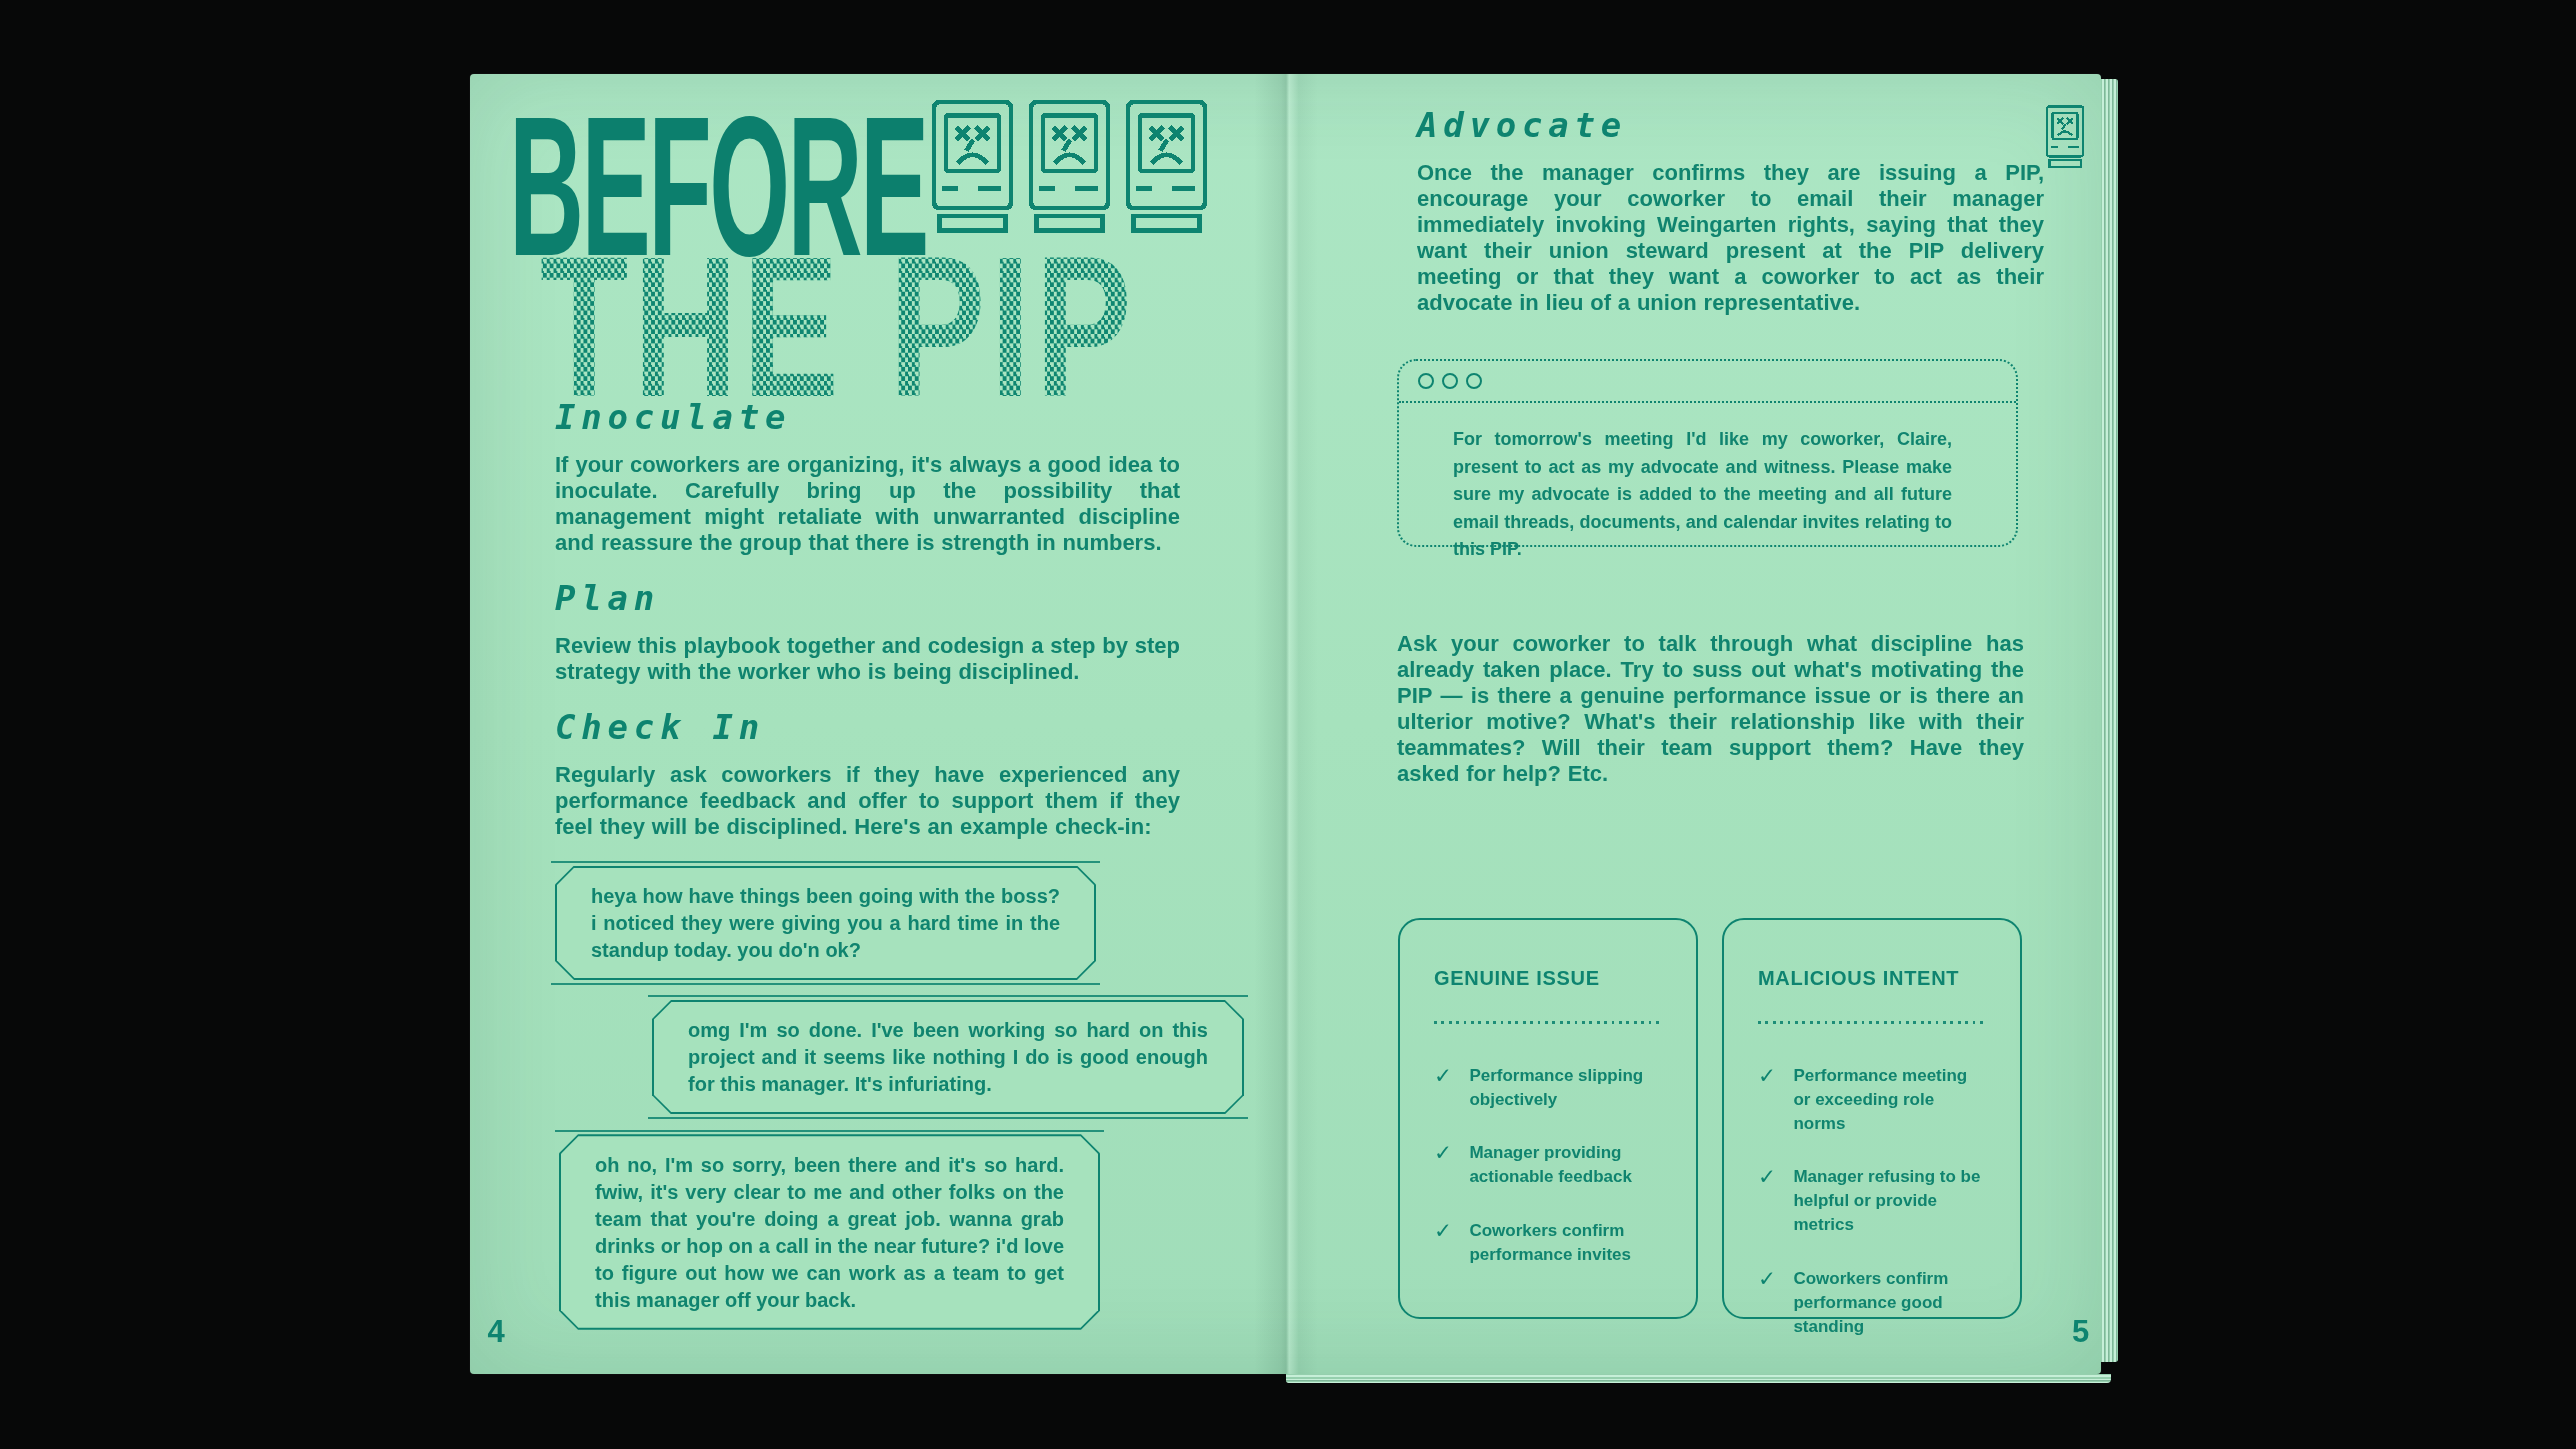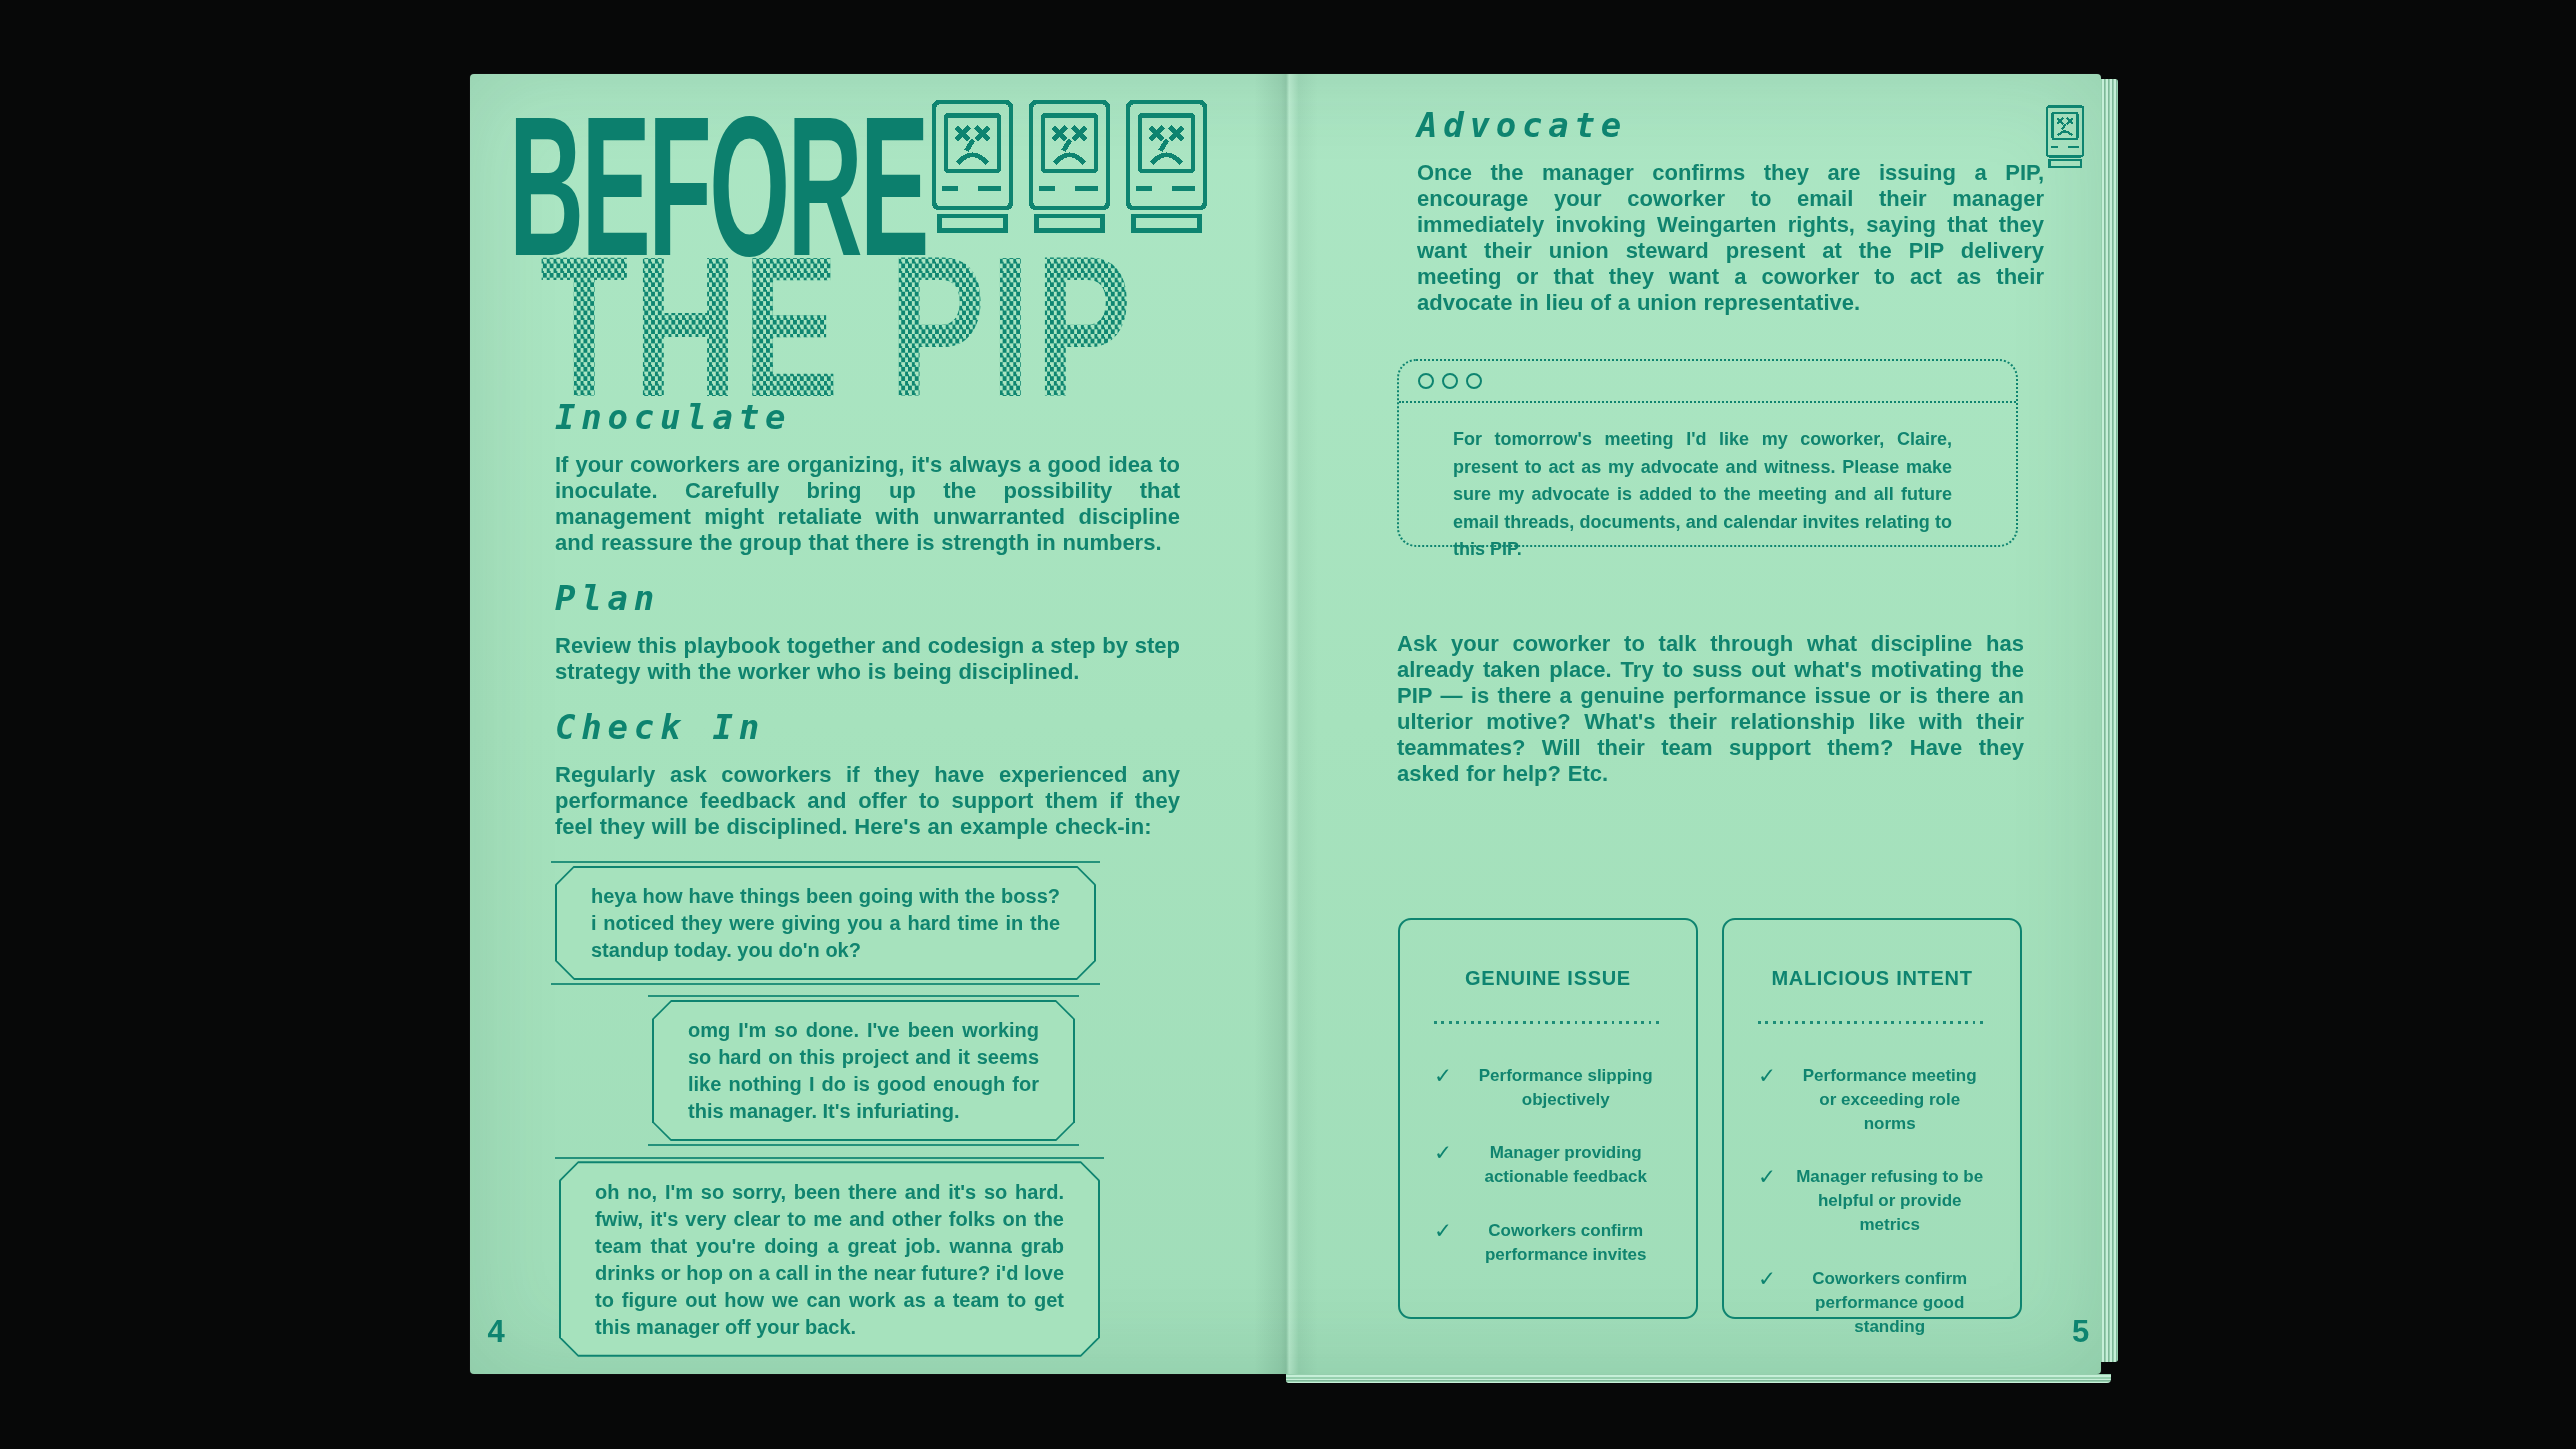--- a/index.html
+++ b/index.html
@@ -76,21 +76,21 @@
   }
   .bb-box::after{
     content:"";position:absolute;inset:2px;background:#a6e2bd;
     clip-path:polygon(17.4px 0,calc(100% - 17.4px) 0,100% 17.4px,100% calc(100% - 17.4px),calc(100% - 17.4px) 100%,17.4px 100%,0 calc(100% - 17.4px),0 17.4px);
   }
   .bubble p{
     position:relative;z-index:1;margin:0;padding:17.4px 36px 16px;
     font-size:20px;line-height:27px;font-weight:700;text-align:justify;color:#10846f;
   }
   .b1{width:541px;margin-top:16px;}
-  .b2{width:423px;margin-left:97px;}
+  .b2{width:592px;margin-left:97px;}
   .b3{width:541px;margin-left:4px;margin-bottom:0;}
 
   
   .mail{
     position:absolute;left:927px;top:285px;width:621px;height:188px;
     border:2px dotted #0e8470;border-radius:19px;box-sizing:border-box;
   }
   .mail-head{
     height:40px;border-bottom:2px dotted #0e8470;
     display:flex;align-items:center;gap:8px;padding-left:19px;
@@ -98,21 +98,21 @@
   .mail-dot{width:16px;height:16px;border:2px solid #0e8470;border-radius:50%;box-sizing:border-box;}
   .mail p{
     margin:23px 64px 0 54px;font-size:18px;line-height:27.5px;font-weight:700;
     text-align:justify;color:#10846f;
   }
 
   
   .cols{position:absolute;left:928px;top:844px;display:flex;gap:24px;}
   .cbox{
     width:300px;height:401px;box-sizing:border-box;
-    border:2.3px solid #0e8470;border-radius:13px;padding:47px 34px 12px;text-align:center;
+    border:2.3px solid #0e8470;border-radius:22px;padding:47px 34px 12px;
   }
   .cbox h3{
     margin:0 0 31px;font-size:20px;font-weight:700;letter-spacing:0.7px;color:#0e8470;
   }
   .cbox .divider{
     height:2.7px;margin-bottom:40px;opacity:.9;
     background:repeating-linear-gradient(90deg,#0e8470 0 2.7px,rgba(0,0,0,0) 2.7px 7.4px);
   }
   .item{display:flex;gap:17.4px;margin-bottom:29.5px;}
   .check{font-size:21.5px;line-height:24px;font-weight:700;color:#0e8470;font-family:"DejaVu Sans",sans-serif;}

